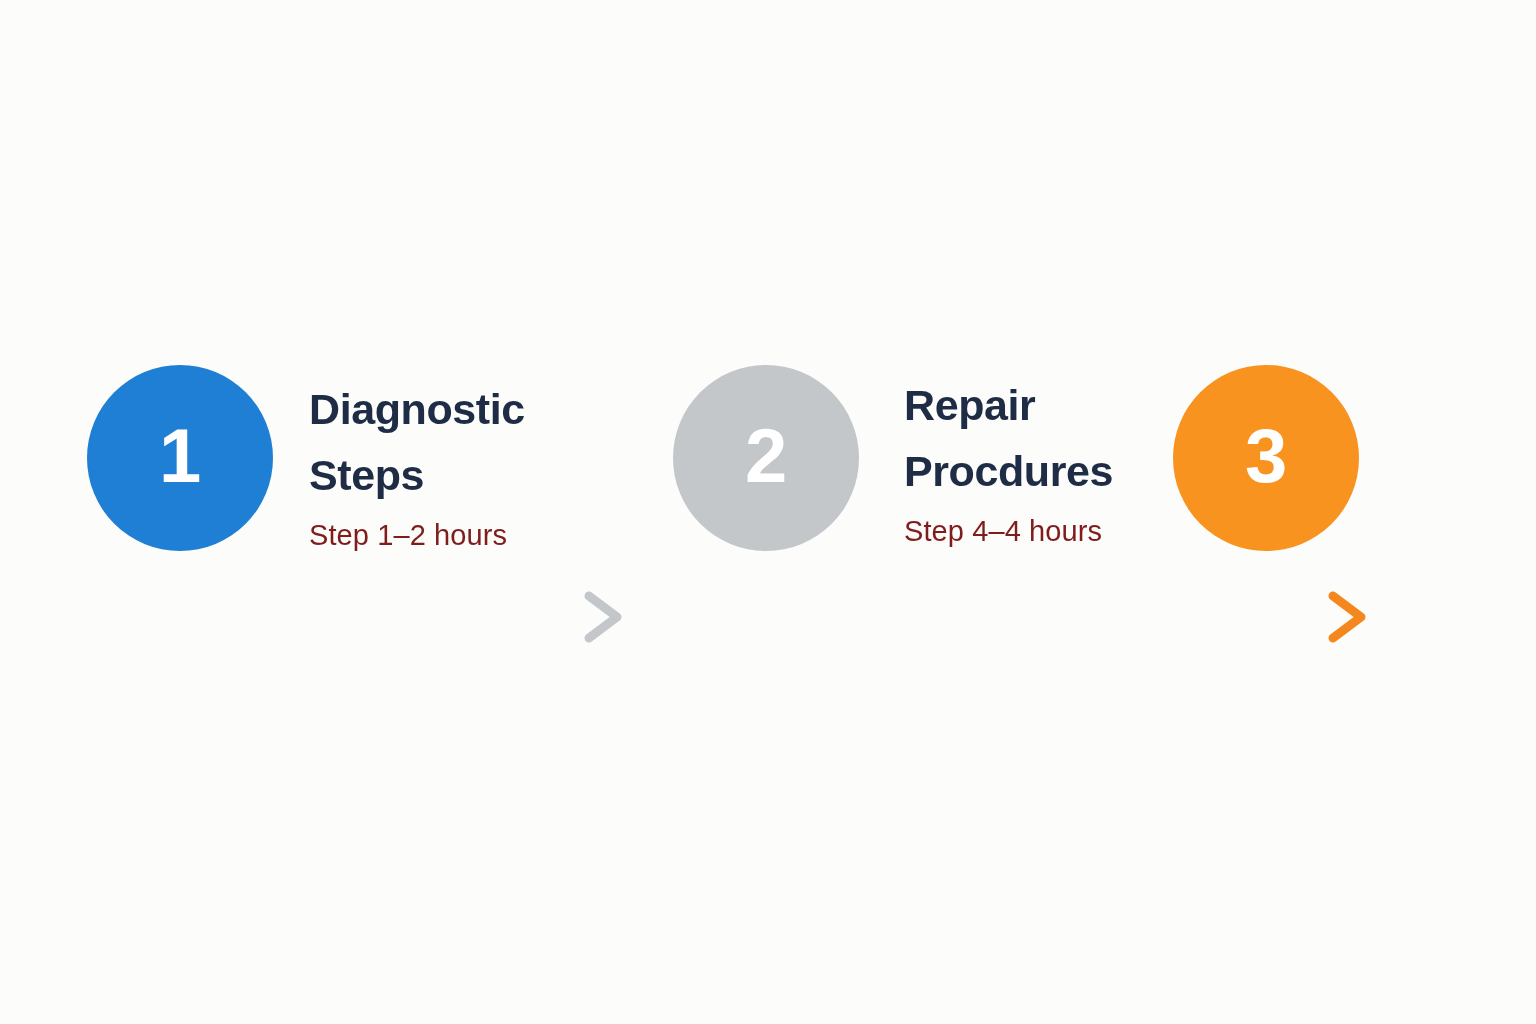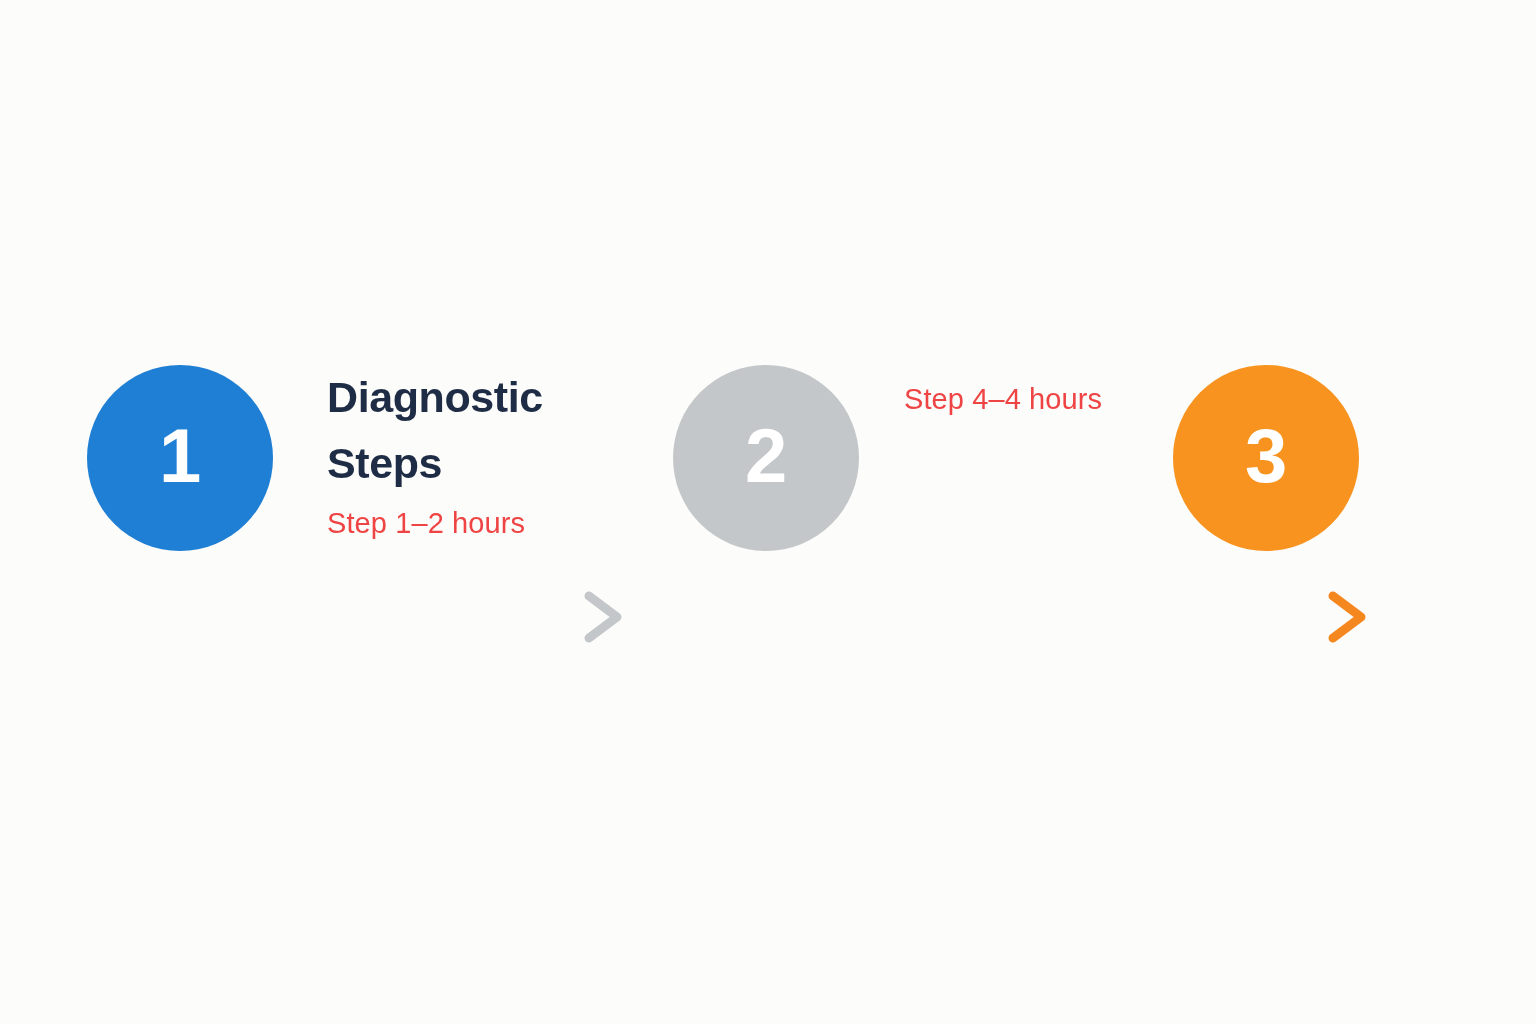--- a/index.html
+++ b/index.html
@@ -57,28 +57,28 @@
     font-weight: 700;
     color: #1e2d45;
     line-height: 66px;
     letter-spacing: -0.4px;
     white-space: pre-line;
     margin: 0;
   }
   .step-sub {
     font-size: 29px;
     font-weight: 400;
-    color: #ef4444;
+    color: #7f1d1d;
     line-height: 40px;
     letter-spacing: 0.1px;
     margin: 0;
     padding-top: 7px;
   }
 
-  #text-1 { left: 309px; top: 364px; width: 330px; margin-left: 18px; }
+  #text-1 { left: 309px; top: 376px; width: 330px; }
   #text-2 { left: 904px; top: 372px; width: 330px; }
 
   
   .arrow-svg {
     position: absolute;
     left: 0;
     top: 0;
     width: 1536px;
     height: 1024px;
     pointer-events: none;
@@ -121,20 +121,22 @@
     <p class="step-title">Diagnostic
 Steps</p>
     <p class="step-sub">Step 1–2 hours</p>
   </div>
 
   <div id="badge-2" class="step-badge">
     <span class="badge-number">2</span>
   </div>
 
   <div id="text-2" class="step-text">
+    <p class="step-title">Repair
+Procdures</p>
     <p class="step-sub">Step 4–4 hours</p>
   </div>
 
   <div id="badge-3" class="step-badge">
     <span class="badge-number">3</span>
   </div>
 
 </div>
 
 </body></html>

